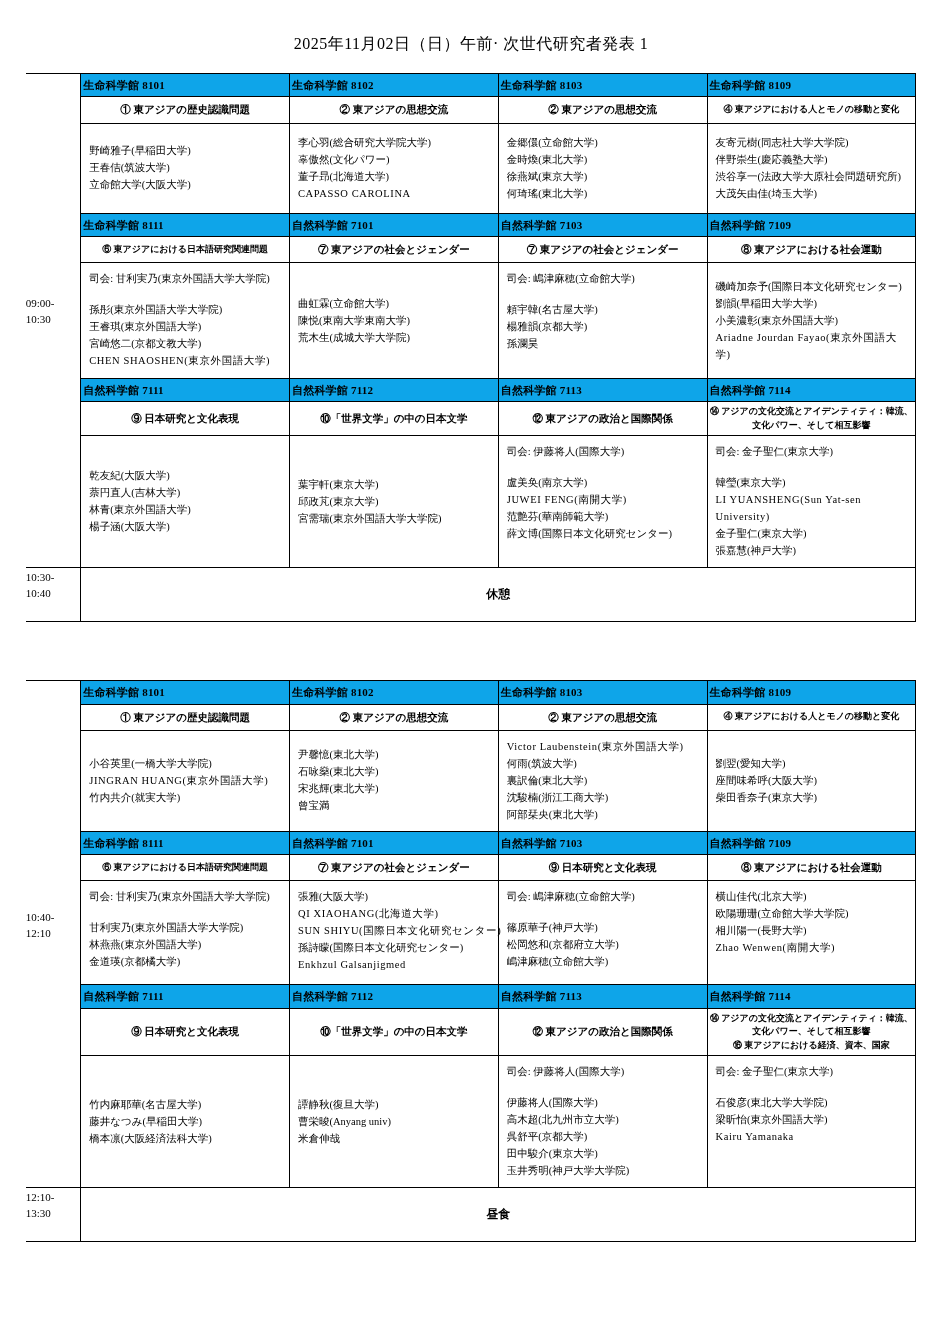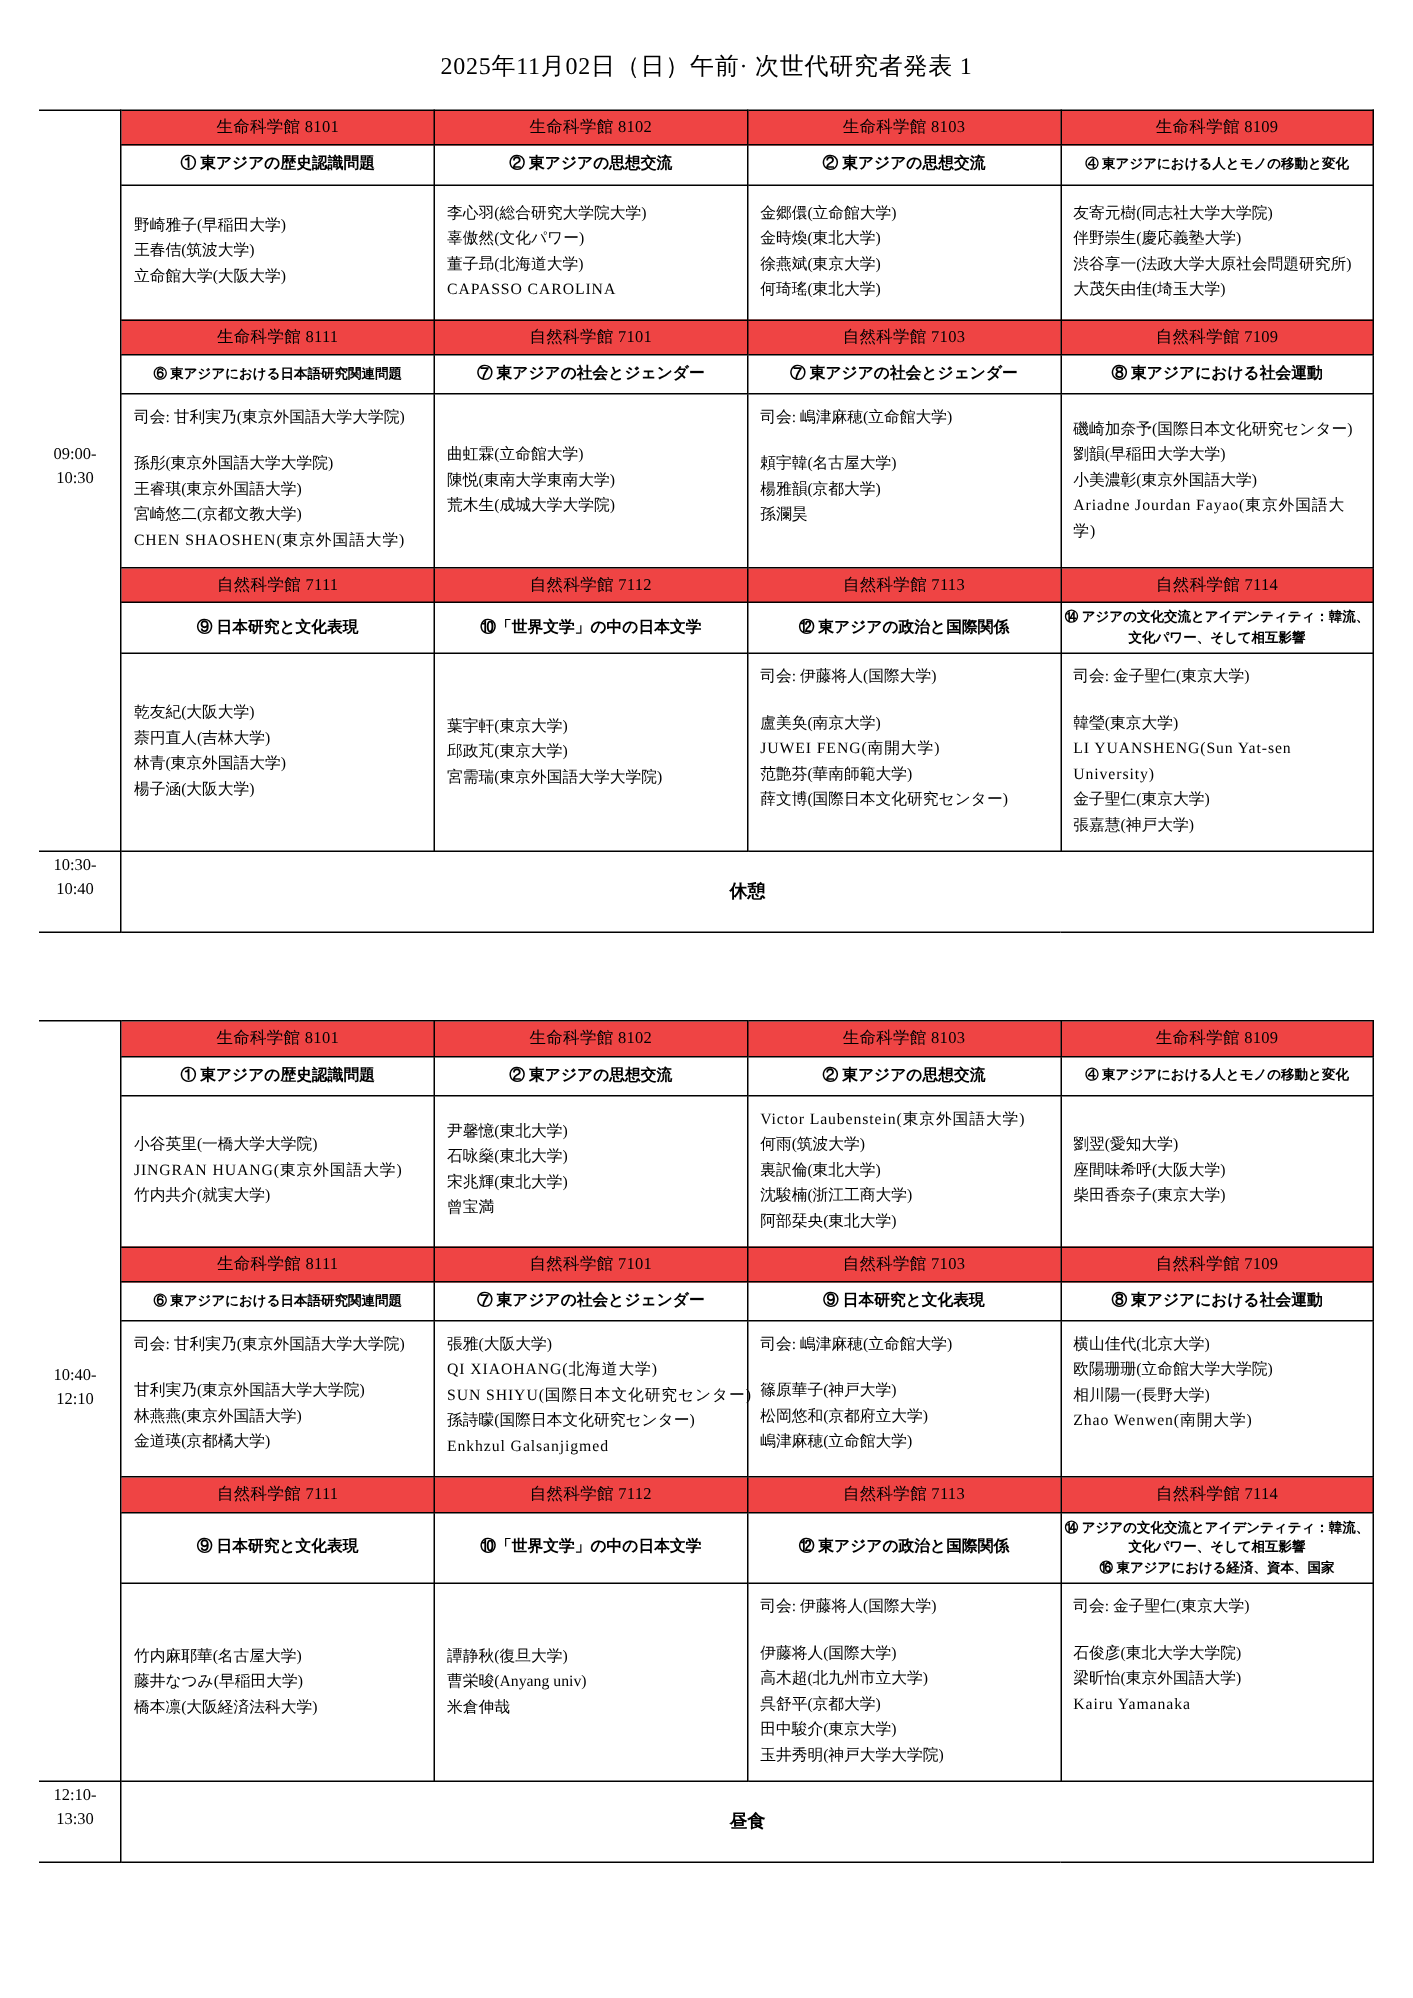--- a/index.html
+++ b/index.html
@@ -50,37 +50,36 @@
     vertical-align: top;
     padding: 0;
     border: 0;
   }
 
   
   .time-cell {
     border-top: 1.6px solid #000;
     border-bottom: 1.6px solid #000;
     border-right: 1.6px solid #000;
-    text-align: center;
+    text-align: left;
     vertical-align: middle;
     font-size: 11px;
     line-height: 1.45;
     padding: 2px 6px 19px 0;
     white-space: nowrap;
   }
   .time-cell.no-top { border-top: 0; }
   .time-cell .t-line { display: block; }
 
   
   .room-head {
-    background: #ef4444;
+    background: #0ea5e9;
     border: 1px solid #000;
-    text-align: center;
     vertical-align: middle;
-    font-weight: normal;
+    font-weight: bold;
     font-size: 11px;
     padding: 4px 2px;
     line-height: 1.3;
     letter-spacing: 0.2px;
   }
 
   
   .topic-head {
     border-left: 1px solid #000;
     border-right: 1px solid #000;

